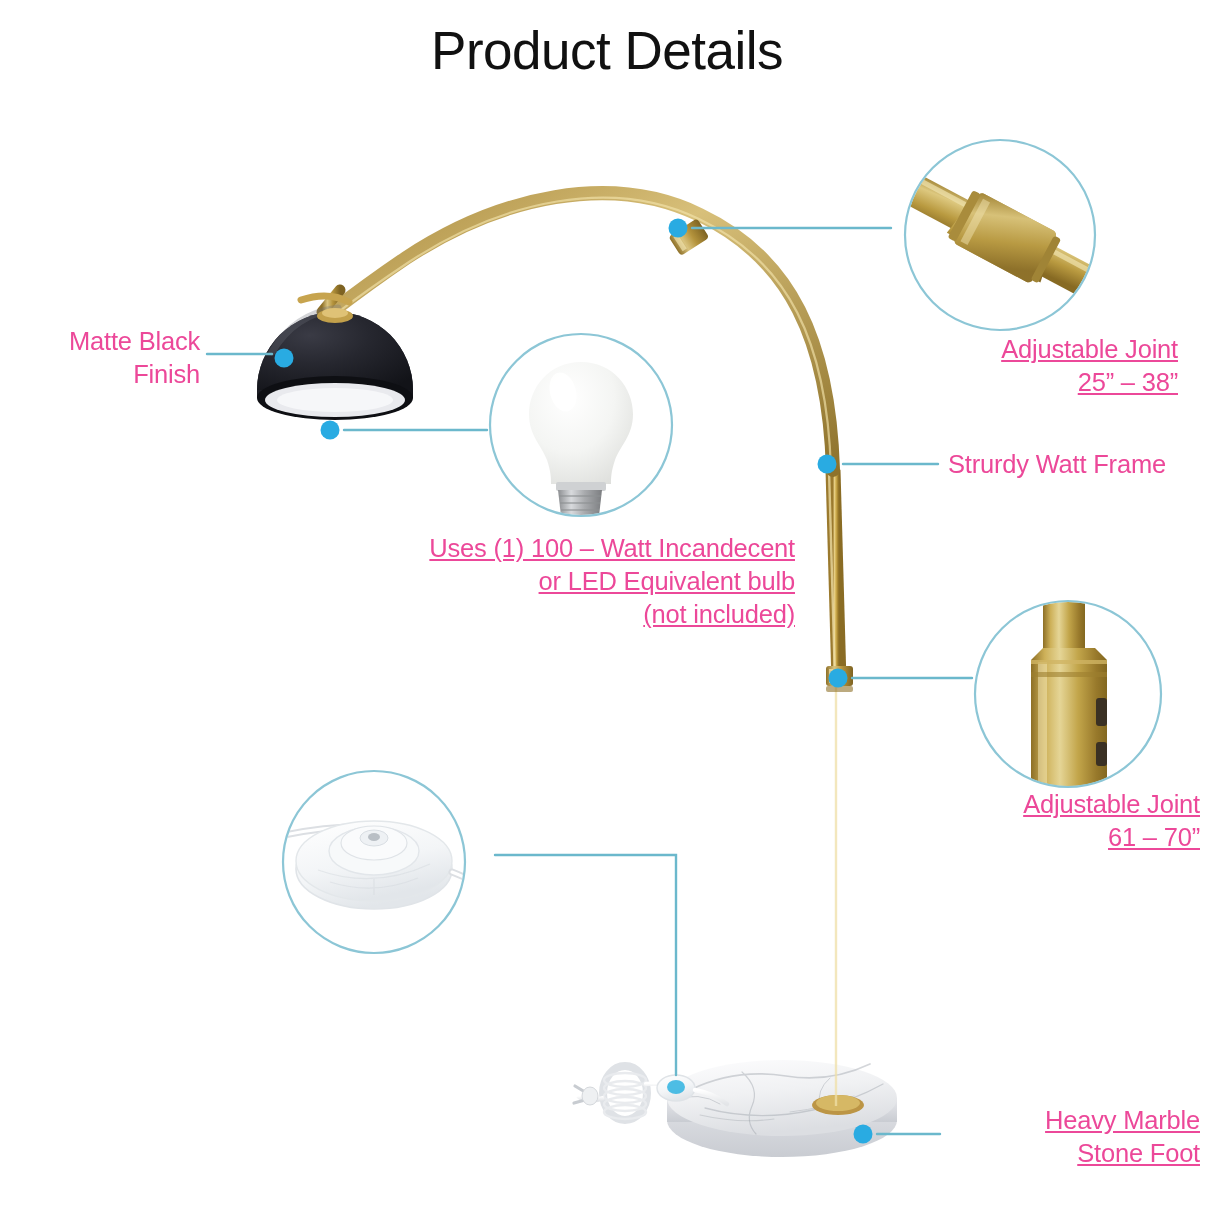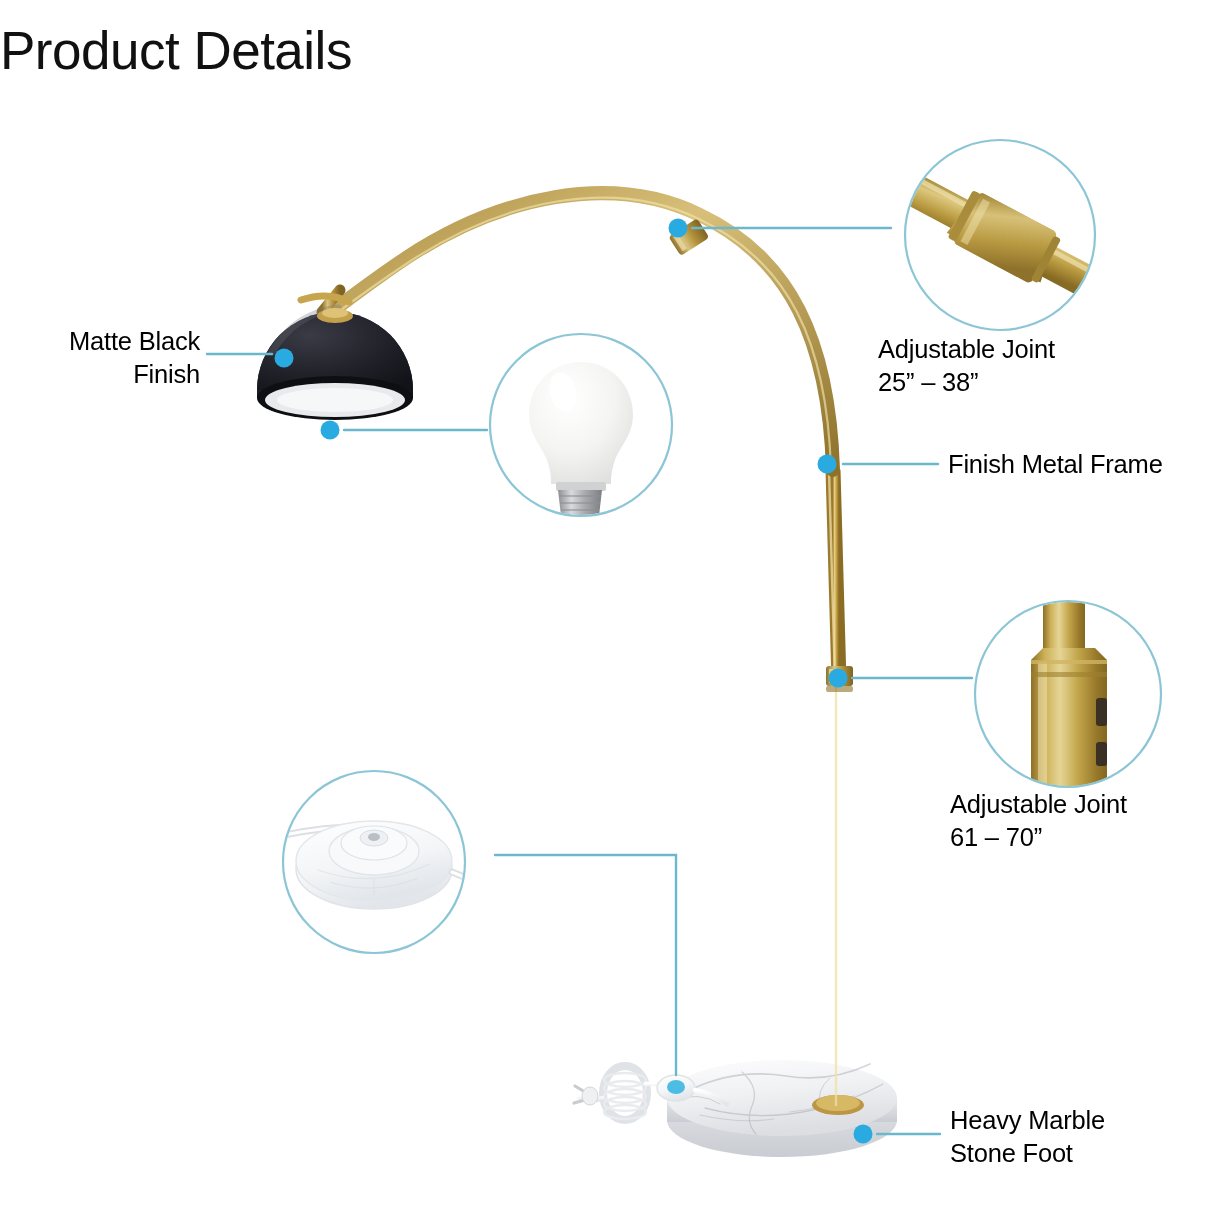--- a/index.html
+++ b/index.html
@@ -3,33 +3,33 @@
 <meta charset="utf-8">
 <title>Product Details</title>
 <style>
   html,body{margin:0;padding:0;background:#ffffff;}
   body{width:1214px;height:1214px;position:relative;overflow:hidden;
        font-family:"Liberation Sans","DejaVu Sans",sans-serif;color:#1a1a1a;}
 
   #stage{position:absolute;inset:0;width:1214px;height:1214px;}
 
   
-  .title{position:absolute;left:0;top:22px;width:1214px;
+  .title{position:absolute;left:0;top:22px;width:1214px;text-align:center;
          font-size:53px;font-weight:400;letter-spacing:-0.5px;color:#111111;
          line-height:1.1;}
 
   
   #art{position:absolute;left:0;top:0;width:1214px;height:1214px;}
 
   
-  .callout{position:absolute;font-size:25.5px;line-height:1.30;color:#000000;
+  .callout{position:absolute;font-size:25.5px;line-height:1.30;color:#ec4899;
            font-weight:400;letter-spacing:-0.2px;white-space:pre-line;}
   .callout.ta-right{text-align:right;}
   .callout.ta-left{text-align:left;}
-  .callout.ta-center{text-align:left;}
+  .callout.ta-center{text-align:right;text-decoration:underline;}
 
   .c-matte   {left:10px;  top:325px; width:190px;}
   .c-joint1  {left:878px; top:333px; width:300px;}
   .c-frame   {left:948px; top:448px; width:260px;}
   .c-joint2  {left:950px; top:788px; width:250px;}
   .c-bulb    {left:375px; top:532px; width:420px;}
   .c-cord    {left:232px; top:950px; width:300px;}
   .c-base    {left:950px; top:1104px;width:250px;}
 </style>
 </head>
@@ -296,23 +296,26 @@
       <circle cx="863" cy="1134" r="9.5"></circle>
     </g>
   </svg>
 
   <div class="callout ta-right c-matte">Matte Black
 Finish</div>
 
   <div class="callout ta-center c-joint1">Adjustable Joint
 25” – 38”</div>
 
-  <div class="callout ta-left c-frame">Finish Metal Frame</div>
+  <div class="callout ta-left c-frame">Strurdy Watt Frame</div>
 
   <div class="callout ta-center c-joint2">Adjustable Joint
 61 – 70”</div>
 
+  <div class="callout ta-center c-bulb">Uses (1) 100 – Watt Incandecent
+or LED Equivalent bulb
+(not included)</div>
 
 
   <div class="callout ta-center c-base">Heavy Marble
 Stone Foot</div>
 
 </div>
 
 </body></html>

